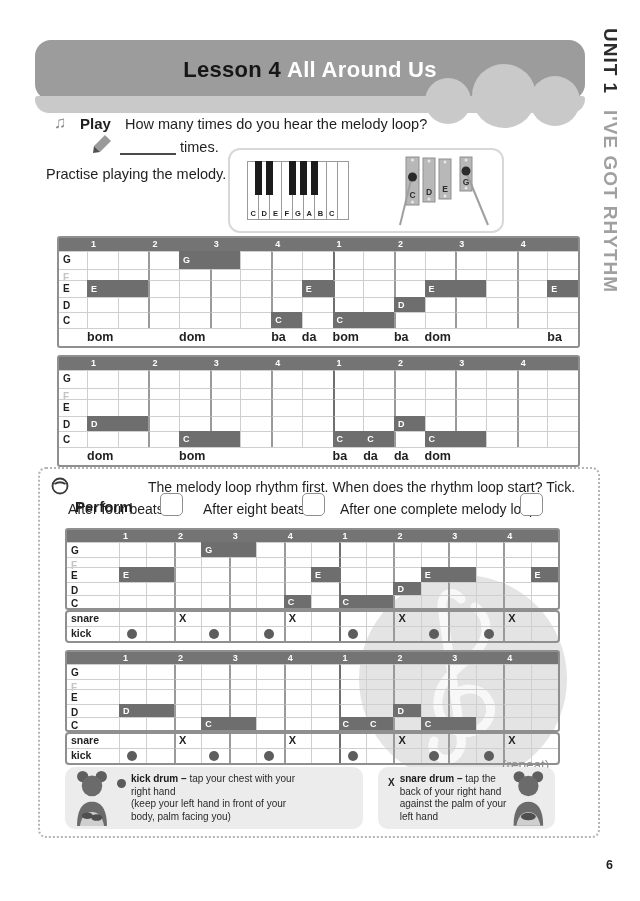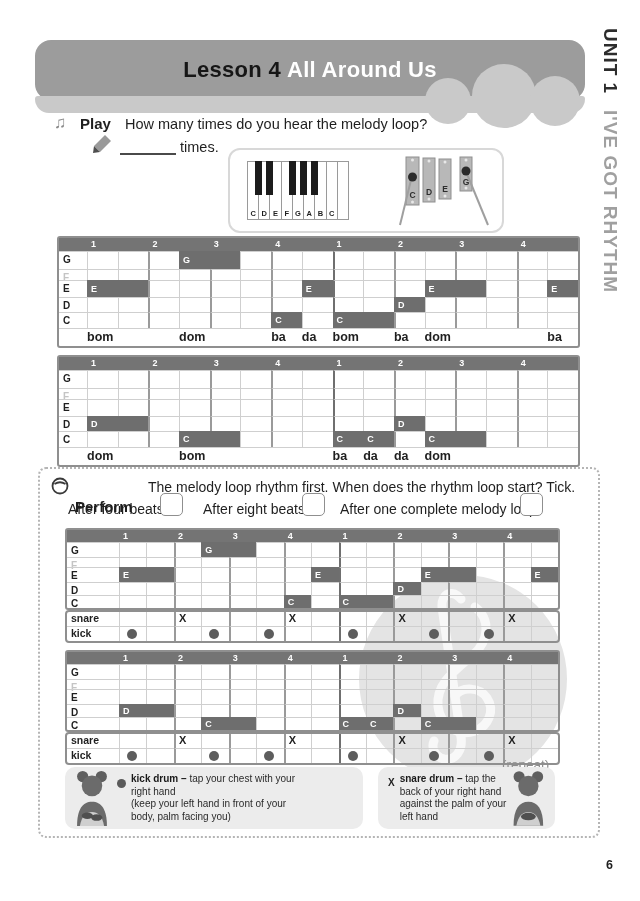--- a/index.html
+++ b/index.html
@@ -135,20 +135,21 @@
   <div class="pencil">
     <svg width="20" height="20" viewBox="0 0 20 20">
       <path d="M13,1 L19,7 L8,18 L2,12 Z" fill="#9a9a9a"></path>
       <path d="M2,12 L8,18 L1,19 Z" fill="#4f4f4f"></path>
     </svg>
   </div>
   <div class="answer-line">
     <span class="blank"></span>
     <span>times.</span>
   </div>
+  <div class="ptxt" style="left:46px;top:166px;">Practise playing the melody.</div>
 
   <div class="notesbox">
     <div class="piano">
       <div class="wkey">
           <span>C</span>
         </div>
       <div class="wkey">
           <span>D</span>
         </div>
       <div class="wkey">

